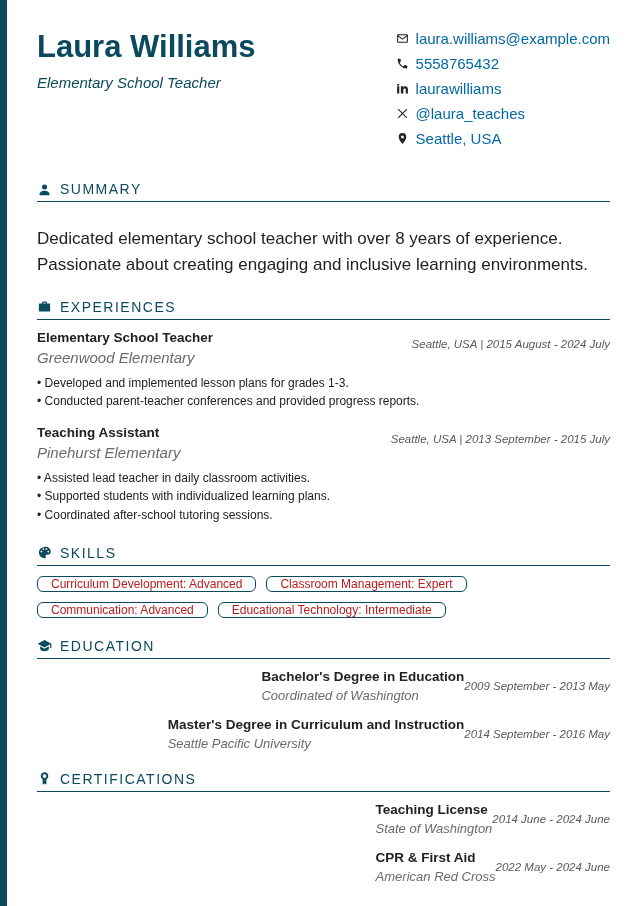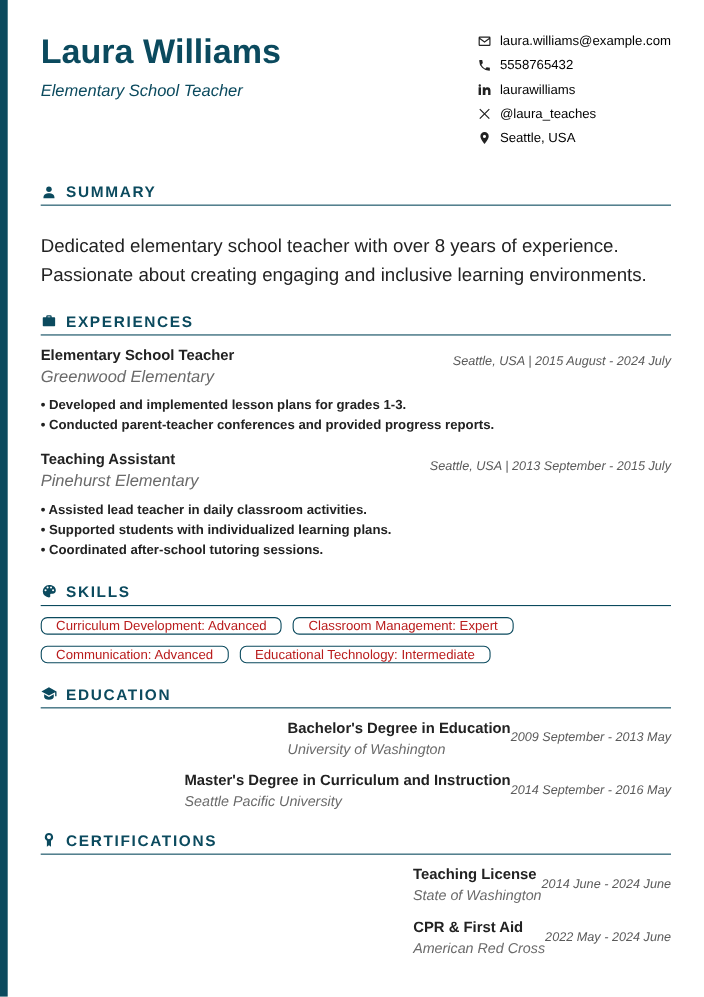--- a/index.html
+++ b/index.html
@@ -9,32 +9,32 @@
     height: 906px;
     background: #fff;
     border-left: 7px solid #0b4a5e;
     padding: 30px 30px 20px 30px;
     overflow: hidden;
     color: #222;
   }
   .header { display: flex; justify-content: space-between; align-items: flex-start; margin-bottom: 26px; }
   .name { font-size: 31px; font-weight: 800; color: #0b4a5e; line-height: 1.1; }
   .title { font-size: 15px; font-style: italic; color: #0b4a5e; margin-top: 10px; font-weight: 500; }
-  .contacts { font-size: 12px; color: #000000; }
+  .contacts { font-size: 15px; color: #0369a1; }
   .contact-row { display: flex; align-items: center; gap: 7px; margin-bottom: 8px; }
   .contact-row svg { width: 13px; height: 13px; flex-shrink: 0; }
-  .section-head { display: flex; align-items: center; gap: 8px; color: #0b4a5e; font-weight: 700; font-size: 14px; letter-spacing: 1.5px; border-bottom: 1.5px solid #0b4a5e; padding-bottom: 4px; margin-bottom: 10px; }
+  .section-head { display: flex; align-items: center; gap: 8px; color: #0b4a5e; font-weight: 400; font-size: 14px; letter-spacing: 1.5px; border-bottom: 1.5px solid #0b4a5e; padding-bottom: 4px; margin-bottom: 10px; }
   .section-head svg { width: 15px; height: 15px; }
   .section { margin-bottom: 20px; }
   .summary-text { font-size: 17px; line-height: 1.55; margin-top: 24px; }
   .exp-row1 { display: flex; justify-content: space-between; align-items: flex-start; }
   .exp-title { font-size: 13.5px; font-weight: 700; }
   .exp-meta { font-size: 11.5px; font-style: italic; color: #5a5a5a; margin-top: 8px; }
   .exp-subtitle { font-size: 15px; font-style: italic; color: #6a6a6a; margin-top: 4px; margin-bottom: 8px; }
-  .exp-bullets { font-size: 12px; line-height: 1.55; font-weight: bold; }
+  .exp-bullets { font-size: 12px; line-height: 1.55; }
   .exp-block { margin-bottom: 14px; }
   .skills-wrap { display: flex; flex-wrap: wrap; gap: 10px; }
   .skill-pill { border: 1px solid #0b4a5e; border-radius: 6px; padding: 0 13px; font-size: 12px; color: #b91c1c; }
   .edu-row { display: flex; justify-content: flex-end; align-items: center; margin-bottom: 14px; }
   .edu-title { font-size: 13.5px; font-weight: 700; }
   .edu-sub { font-size: 13px; font-style: italic; color: #6a6a6a; margin-top: 4px; }
   .edu-meta { font-size: 11.5px; font-style: italic; color: #5a5a5a; }
 </style>
 </head>
 <body>
@@ -143,21 +143,21 @@
 <div class="section">
   <div class="section-head">
     <svg viewBox="0 0 24 24" fill="#0b4a5e">
         <path d="M12 3L1 9l11 6 9-5v6h2V9L12 3zM5 13.2V17c0 2 3 4 7 4s7-2 7-4v-3.8l-7 3.8-7-3.8z"></path>
       </svg>
     <span>EDUCATION</span>
   </div>
   <div class="edu-row">
     <div>
       <div class="edu-title">Bachelor's Degree in Education</div>
-      <div class="edu-sub">University of Washington</div>
+      <div class="edu-sub">Coordinated of Washington</div>
     </div>
     <div class="edu-meta">2009 September - 2013 May</div>
   </div>
   <div class="edu-row">
     <div>
       <div class="edu-title">Master's Degree in Curriculum and Instruction</div>
       <div class="edu-sub">Seattle Pacific University</div>
     </div>
     <div class="edu-meta">2014 September - 2016 May</div>
   </div>

